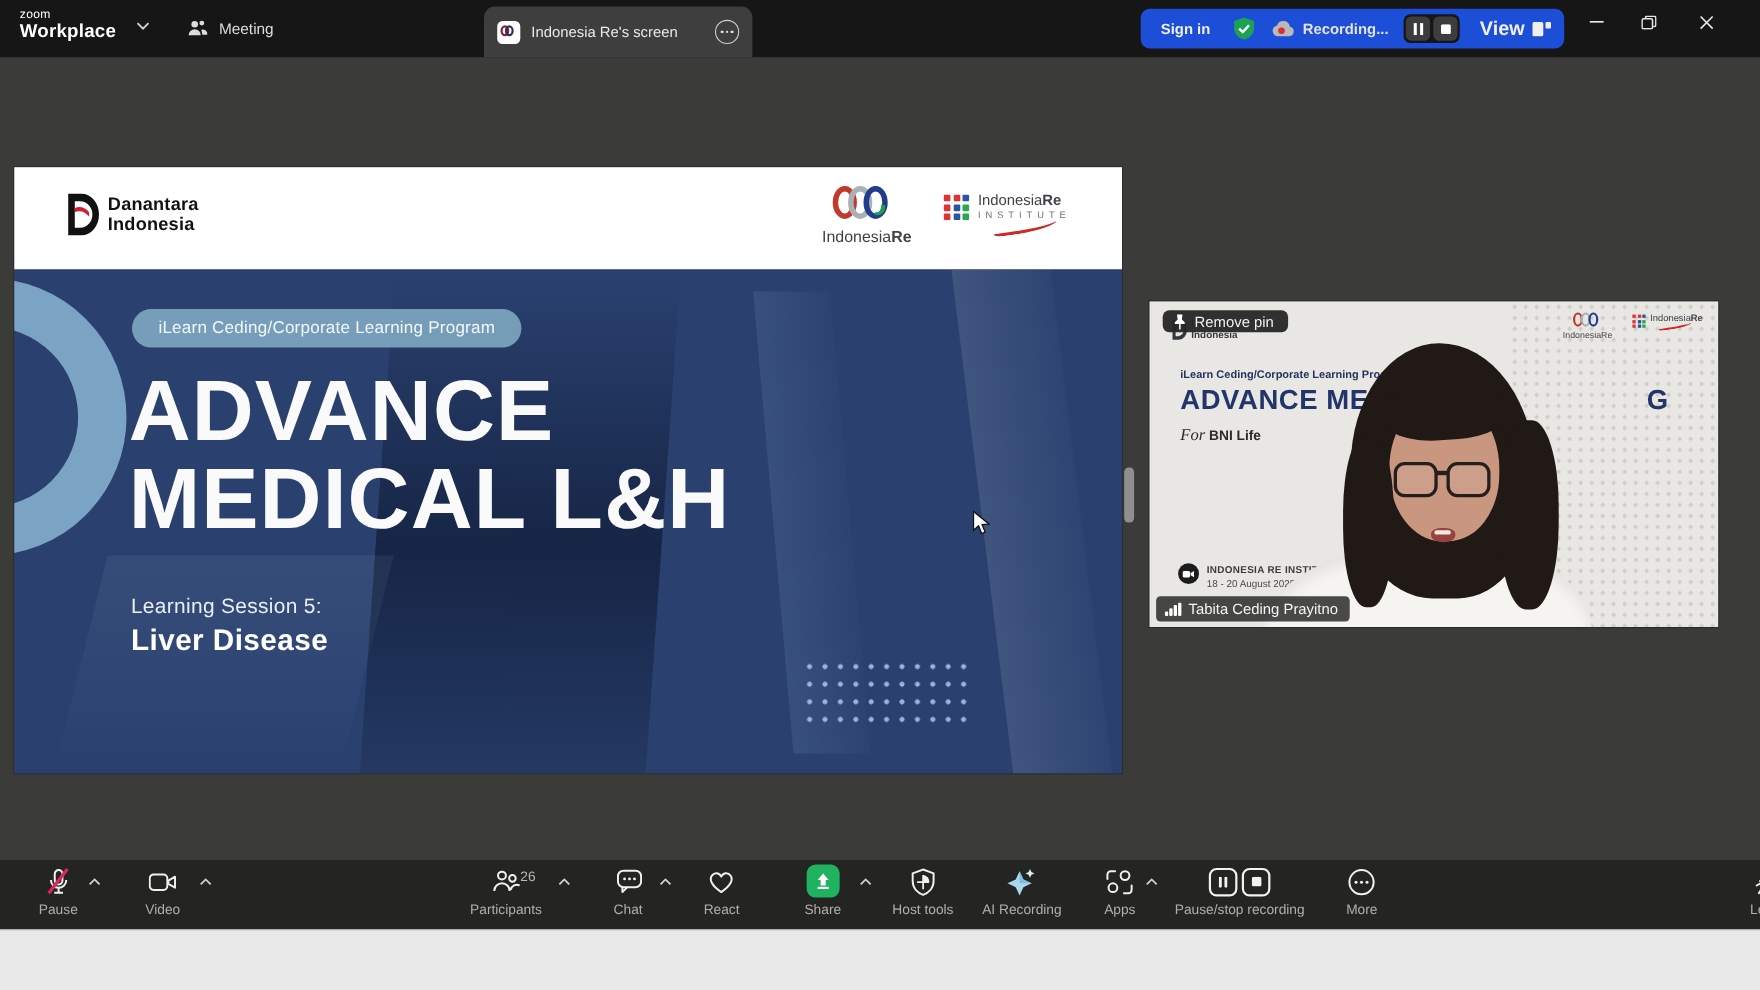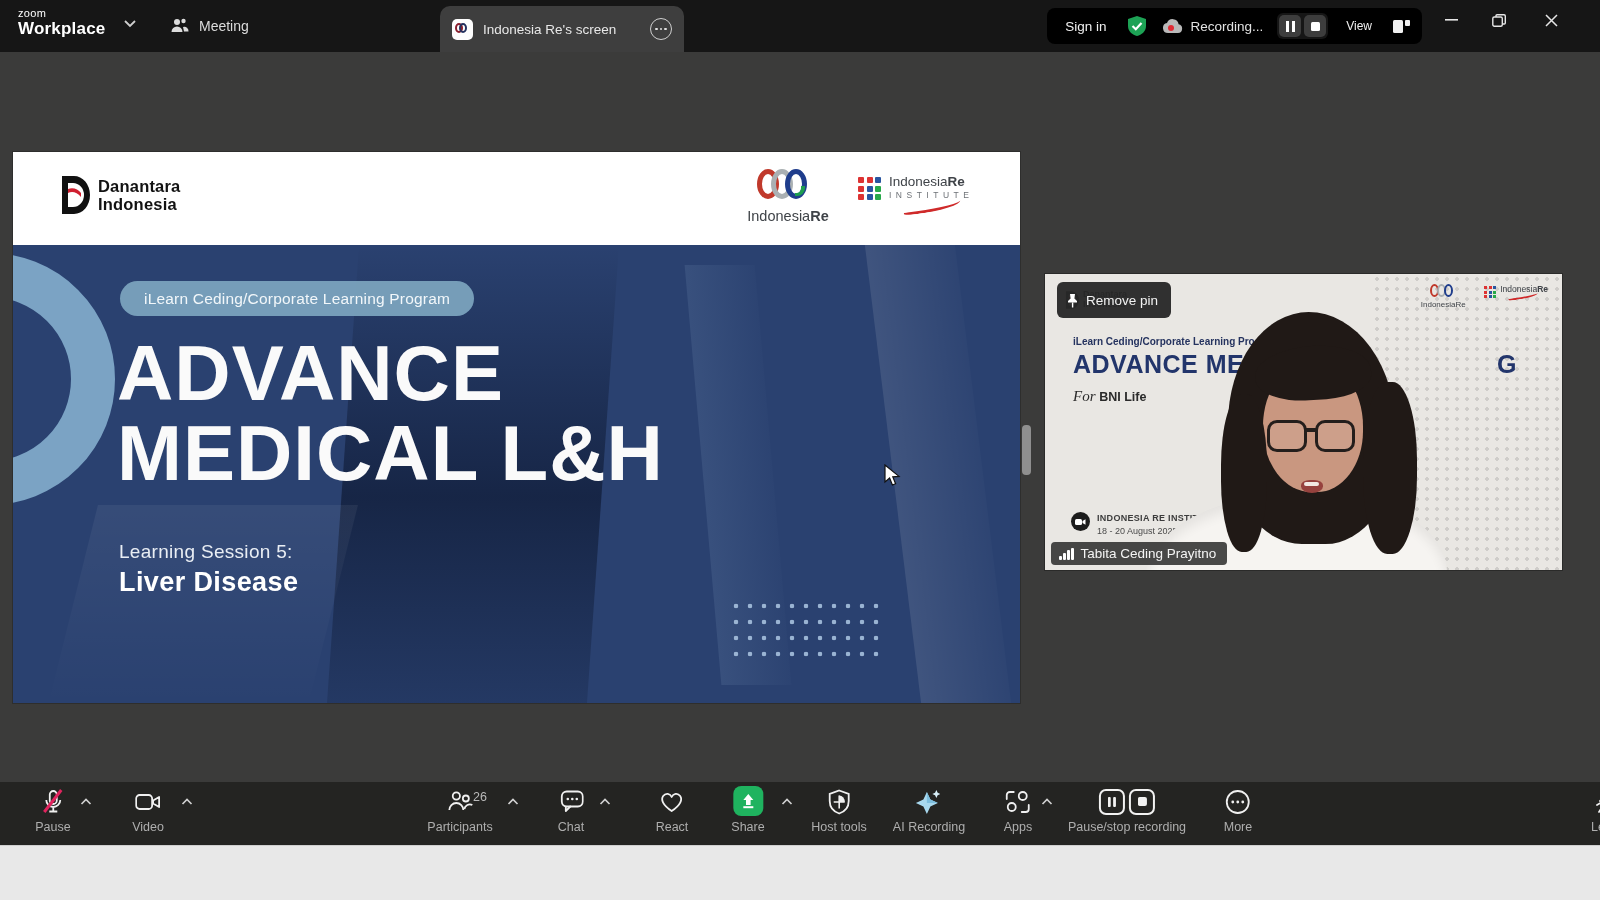--- a/index.html
+++ b/index.html
@@ -15,27 +15,27 @@
   .brand-chev { position:absolute; left:124px; top:20px; }
   .tab-meeting { position:absolute; left:170px; top:12px; display:flex; align-items:center; gap:9px; color:#dcdcdc; font-size:14px; height:28px; }
   .tab-active { position:absolute; left:440px; top:6px; width:244px; height:46px; background:#3e3e3e; border-radius:10px 10px 0 0; display:flex; align-items:center; padding:0 12px; gap:10px; }
   .tab-active .favicon { width:21px; height:21px; background:#fdfdfd; border-radius:5px; position:relative; flex:0 0 auto; }
   .tab-active .favicon i { position:absolute; border-radius:50%; }
   .tab-active .favicon .r1 { left:3px; top:4px; width:8px; height:10px; border:2px solid #8a1f2e; }
   .tab-active .favicon .r2 { left:7px; top:4px; width:8px; height:10px; border:2px solid #23315e; }
   .tab-active .tab-label { color:#e8e8e8; font-size:13.5px; flex:1; white-space:nowrap; }
   .tab-ellipsis { width:22px; height:22px; border:1.4px solid #cfcfcf; border-radius:50%; display:flex; align-items:center; justify-content:center; gap:2px; flex:0 0 auto; }
   .tab-ellipsis b { width:2.5px; height:2.5px; border-radius:50%; background:#e0e0e0; }
-  .tb-right { position:absolute; right:178px; top:8px; height:36px; background:#000000; border-radius:8px; display:flex; align-items:center; padding:0 12px; gap:14px; }
+  .tb-right { position:absolute; right:178px; top:8px; height:36px; background:#1d4ed8; border-radius:8px; display:flex; align-items:center; padding:0 12px; gap:14px;font-weight:bold; }
   .signin { color:#f0f0f0; font-size:13.5px; padding:0 6px; }
   .shield { width:22px; height:22px; }
   .recwrap { display:flex; align-items:center; gap:6px; color:#e2e2e2; font-size:13.5px; }
   .recbtns { display:flex; gap:3px; background:#161616; border-radius:6px; padding:2px; }
   .recbtn { width:22px; height:22px; background:#3d3d3d; border-radius:5px; display:flex; align-items:center; justify-content:center; }
-  .viewwrap { display:flex; align-items:center; gap:21px; color:#f0f0f0; font-size:12px; padding-left:4px; }
+  .viewwrap { display:flex; align-items:center; gap:7px; color:#f0f0f0; font-size:18px; padding-left:4px; }
   .winctl { position:absolute; top:0; height:40px; width:46px; display:flex; align-items:center; justify-content:center; }
   .winctl.min { right:126px; } .winctl.max { right:78px; } .winctl.close { right:26px; }
 
   
   .slide { position:absolute; left:13px; top:152px; width:1007px; height:551px; box-shadow:0 0 0 1px #2e2e2d; }
   .slide-head { position:relative; width:100%; height:93px; background:#ffffff; }
   .dn-logo { position:absolute; left:47px; top:24px; display:flex; gap:8px; align-items:center; }
   .dn-mark { width:30px; height:38px; position:relative; }
   .dn-text div { font-size:16.5px; font-weight:700; color:#121212; line-height:1.12; letter-spacing:.2px; }
   .ire-logo { position:absolute; left:720px; top:12px; width:110px; text-align:center; }
@@ -106,21 +106,21 @@
   .p-lockL { position:absolute; left:176px; top:120px; width:46px; height:158px; background:#201916; border-radius:45%; }
   .p-lockR { position:absolute; left:318px; top:108px; width:54px; height:172px; background:#201916; border-radius:45%; }
   .p-face { position:absolute; left:218px; top:86px; width:100px; height:132px; background:#c99780; border-radius:50% 50% 46% 48%; }
   .p-fringe { position:absolute; left:210px; top:72px; width:116px; height:54px; background:#201916; border-radius:50% 50% 40% 45%; transform:rotate(-4deg); }
   .p-glasses { position:absolute; left:222px; top:146px; width:96px; height:34px; }
   .p-lens { position:absolute; top:0; width:40px; height:32px; border:3.5px solid #241e1c; border-radius:10px; background:rgba(255,255,255,.08); }
   .p-lens.l { left:0; } .p-lens.r { left:48px; }
   .p-bridge { position:absolute; left:39px; top:8px; width:11px; height:4px; background:#241e1c; }
   .p-mouth { position:absolute; left:256px; top:206px; width:22px; height:13px; background:#96423e; border-radius:40% 40% 50% 50%; }
   .p-mouth:after { content:""; position:absolute; left:3px; top:1.5px; width:15px; height:4px; background:#f1e8e2; border-radius:2px; }
-  .removepin { position:absolute; left:12px; top:8px; height:36px; background:rgba(38,38,38,.95); border-radius:6px; display:flex; align-items:center; gap:7px; padding:0 13px 0 9px; z-index:30; }
+  .removepin { position:absolute; left:12px; top:8px; height:20px; background:rgba(38,38,38,.95); border-radius:6px; display:flex; align-items:center; gap:7px; padding:0 13px 0 9px; z-index:30; }
   .removepin span { color:#f2f2f2; font-size:13.5px; }
   .namelabel { position:absolute; left:6px; bottom:5px; background:rgba(24,24,24,.78); border-radius:4px; display:flex; align-items:center; gap:7px; padding:4px 11px 4px 8px; z-index:30; }
   .namelabel span { color:#f5f5f5; font-size:13.5px; }
   .sigbars { display:flex; align-items:flex-end; gap:1.5px; height:12px; }
   .sigbars b { width:2.5px; background:#fff; border-radius:1px; }
 
   
   .toolbar { position:absolute; left:0; top:782px; width:1600px; height:63px; background:#242422; }
   .tbtn { position:absolute; top:6px; transform:translateX(-50%); display:flex; flex-direction:column; align-items:center; gap:4px; }
   .tbtn .ic { height:28px; display:flex; align-items:center; justify-content:center; }
@@ -434,21 +434,21 @@
             <circle cx="14.5" cy="9" r="1.3" fill="#f0f0f0"></circle>
             <circle cx="19" cy="9" r="1.3" fill="#f0f0f0"></circle>
         </svg>
       </span>
       <span class="lb">Chat</span>
     </div>
     <svg class="tchev" style="left:605px" width="11" height="7">
         <path d="M1 6 L5.5 1.5 L10 6" stroke="#d0d0d0" stroke-width="1.7" fill="none"></path>
       </svg>
 
-    <div class="tbtn" style="left:672px">
+    <div class="tbtn" style="left:656px">
       <span class="ic">
         <svg width="26" height="24" viewBox="0 0 26 24">
           <path d="M13 21 C4 15 2 9.5 4.5 6 C7 2.6 11.5 3.5 13 7 C14.5 3.5 19 2.6 21.5 6 C24 9.5 22 15 13 21 Z" fill="none" stroke="#f0f0f0" stroke-width="1.8" stroke-linejoin="round"></path>
         </svg>
       </span>
       <span class="lb">React</span>
     </div>
 
     <div class="tbtn" style="left:748px">
       <span class="ic">

